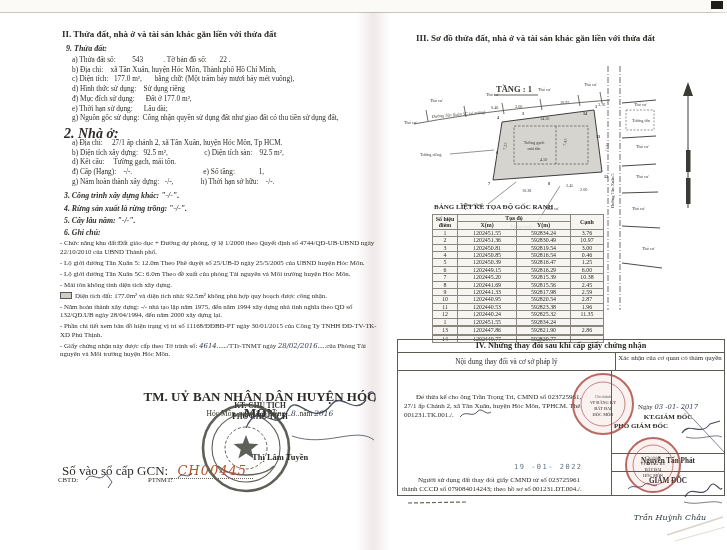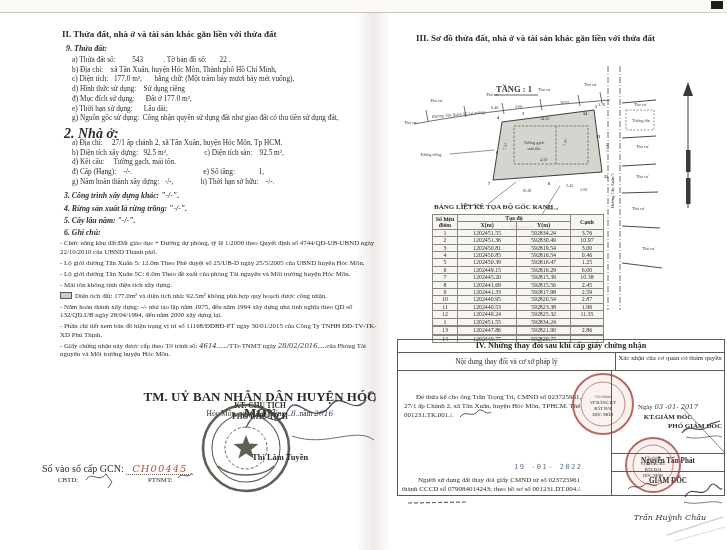--- a/index.html
+++ b/index.html
@@ -106,21 +106,21 @@
 
   <svg class="abs" style="left:200px;top:402px;" width="92" height="92" opacity="0.88">
     <circle cx="46" cy="46" r="43" stroke="#474b3f" stroke-width="2.6" fill="none"></circle>
     <circle cx="46" cy="46" r="34" stroke="#474b3f" stroke-width="1.1" fill="none"></circle>
     <circle cx="46" cy="46" r="21" stroke="#474b3f" stroke-width="1" fill="none" stroke-dasharray="3,2"></circle>
     <polygon points="46,33 49.2,41.6 58.4,42 51.2,47.7 53.6,56.5 46,51.5 38.4,56.5 40.8,47.7 33.6,42 42.8,41.6" fill="#474b3f"></polygon>
     <path d="M18,64 C30,76 62,76 74,64" stroke="#474b3f" stroke-width="1.4" fill="none"></path>
   </svg>
   <div class="abs b" style="left:252px;top:452px;font-size:8.5px;">Thị Lâm Tuyền</div>
 
-  <div class="abs" style="left:42px;top:463px;font-size:10px;">
+  <div class="abs" style="left:62px;top:463px;font-size:13px;">
     <span>Số vào sổ cấp GCN:</span> <span class="hw-red uline">CH00445</span>
   </div>
   <div class="abs" style="left:58px;top:476px;font-size:6.8px;">
     <span>CBTD:</span>
   </div>
   <div class="abs" style="left:148px;top:476px;font-size:6.8px;">
     <span>PTNMT:</span>
   </div>
   <svg class="abs" style="left:82px;top:468px;" width="120" height="22">
     <path d="M4,12 C10,2 16,16 24,6 L30,14 L26,20" stroke="#2c3142" stroke-width="1" fill="none" opacity=".8"></path>
@@ -348,21 +348,21 @@
 
       <div class="abs stamp" style="left:116px;top:92px;text-align:right;">19 -01- 2022</div>
 
       <div class="abs e-line" style="left:20px;top:105px;">Người sử dụng đất thay đổi giấy CMND từ số 023725961</div>
       <div class="abs e-line" style="left:4px;top:114px;">thành CCCD số 079084014243; theo hồ sơ số 001231.DT.004./.</div>
 
       <div class="abs" style="left:216px;top:32px;width:108px;text-align:center;font-size:6.8px;">
         <span>Ngày</span> <span class="hw">03 -01- 2017</span>
       </div>
       <div class="abs b" style="left:216px;top:42px;width:108px;text-align:center;font-size:7px;">KT.GIÁM ĐỐC</div>
-      <div class="abs b" style="left:216px;top:51px;width:108px;text-align:right;font-size:7px;">PHÓ GIÁM ĐỐC</div>
+      <div class="abs b" style="left:216px;top:51px;width:108px;text-align:left;font-size:7px;">PHÓ GIÁM ĐỐC</div>
       <div class="abs b" style="left:216px;top:86px;width:108px;text-align:center;font-size:7.2px;">Nguyễn Tấn Phát</div>
       <div class="abs b" style="left:216px;top:106px;width:108px;text-align:center;font-size:7.2px;">GIÁM ĐỐC</div>
       <div class="abs script" style="left:216px;top:142px;width:112px;text-align:center;font-size:8px;">Trần Huỳnh Châu</div>
 
       <svg class="abs" style="left:60px;top:36px;" width="36" height="14">
         <path d="M2,10 C8,2 14,12 20,4 C24,0 28,9 33,5" stroke="#2c3142" stroke-width="1" fill="none" opacity=".8"></path>
       </svg>
       <svg class="abs" style="left:228px;top:110px;" width="34" height="12">
         <path d="M2,8 C7,2 13,10 19,3 C23,0 27,7 31,4" stroke="#2c3142" stroke-width="1" fill="none" opacity=".8"></path>
       </svg>

